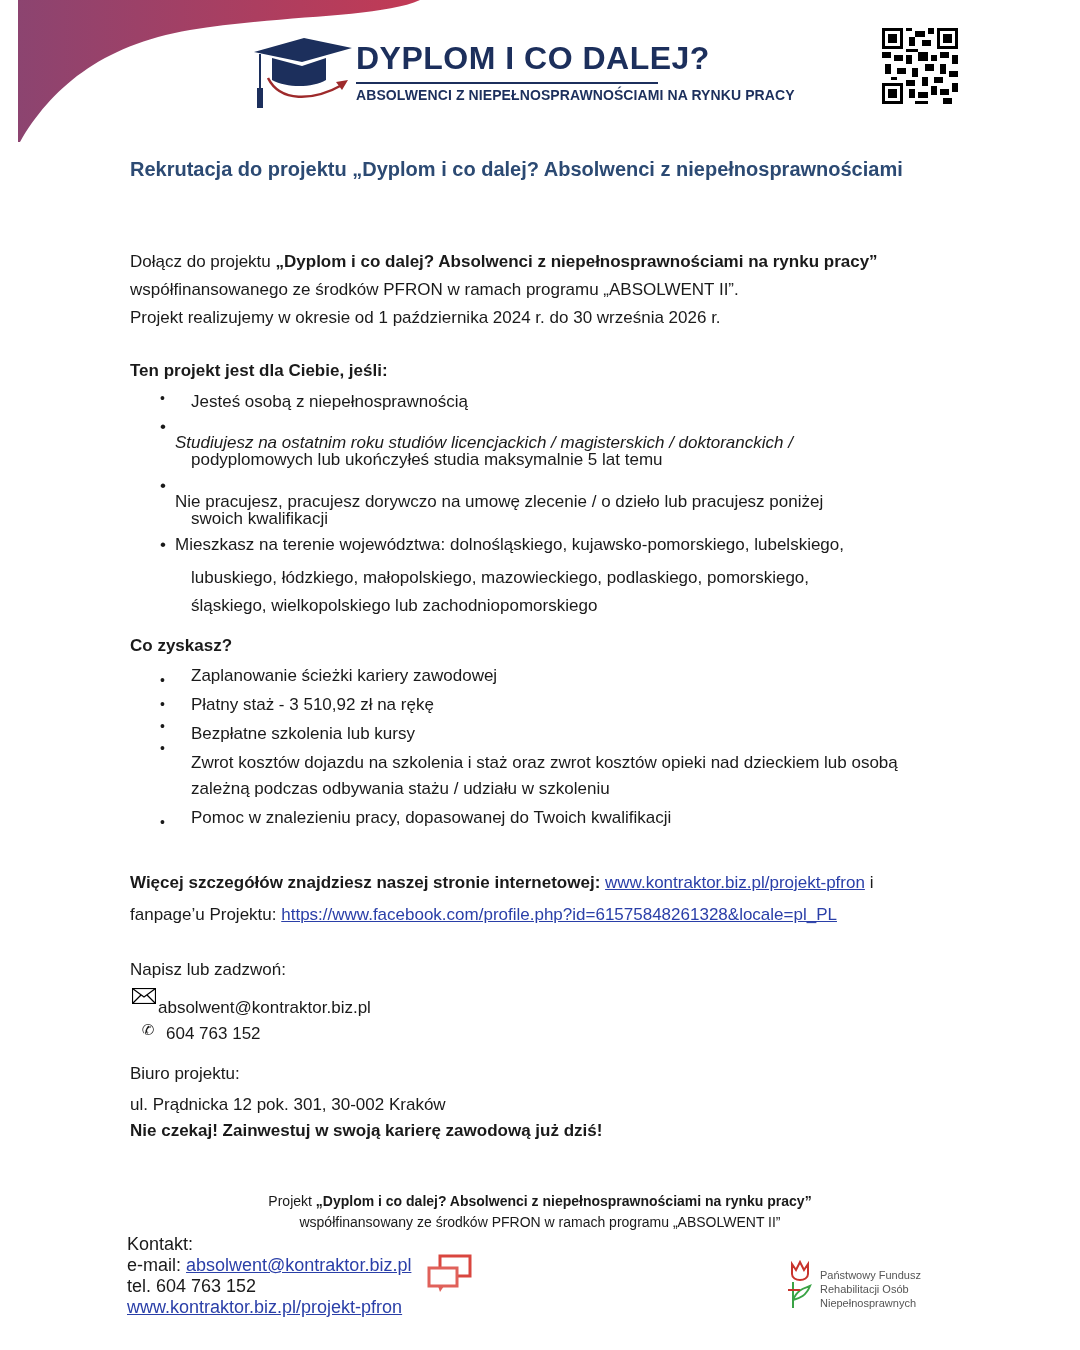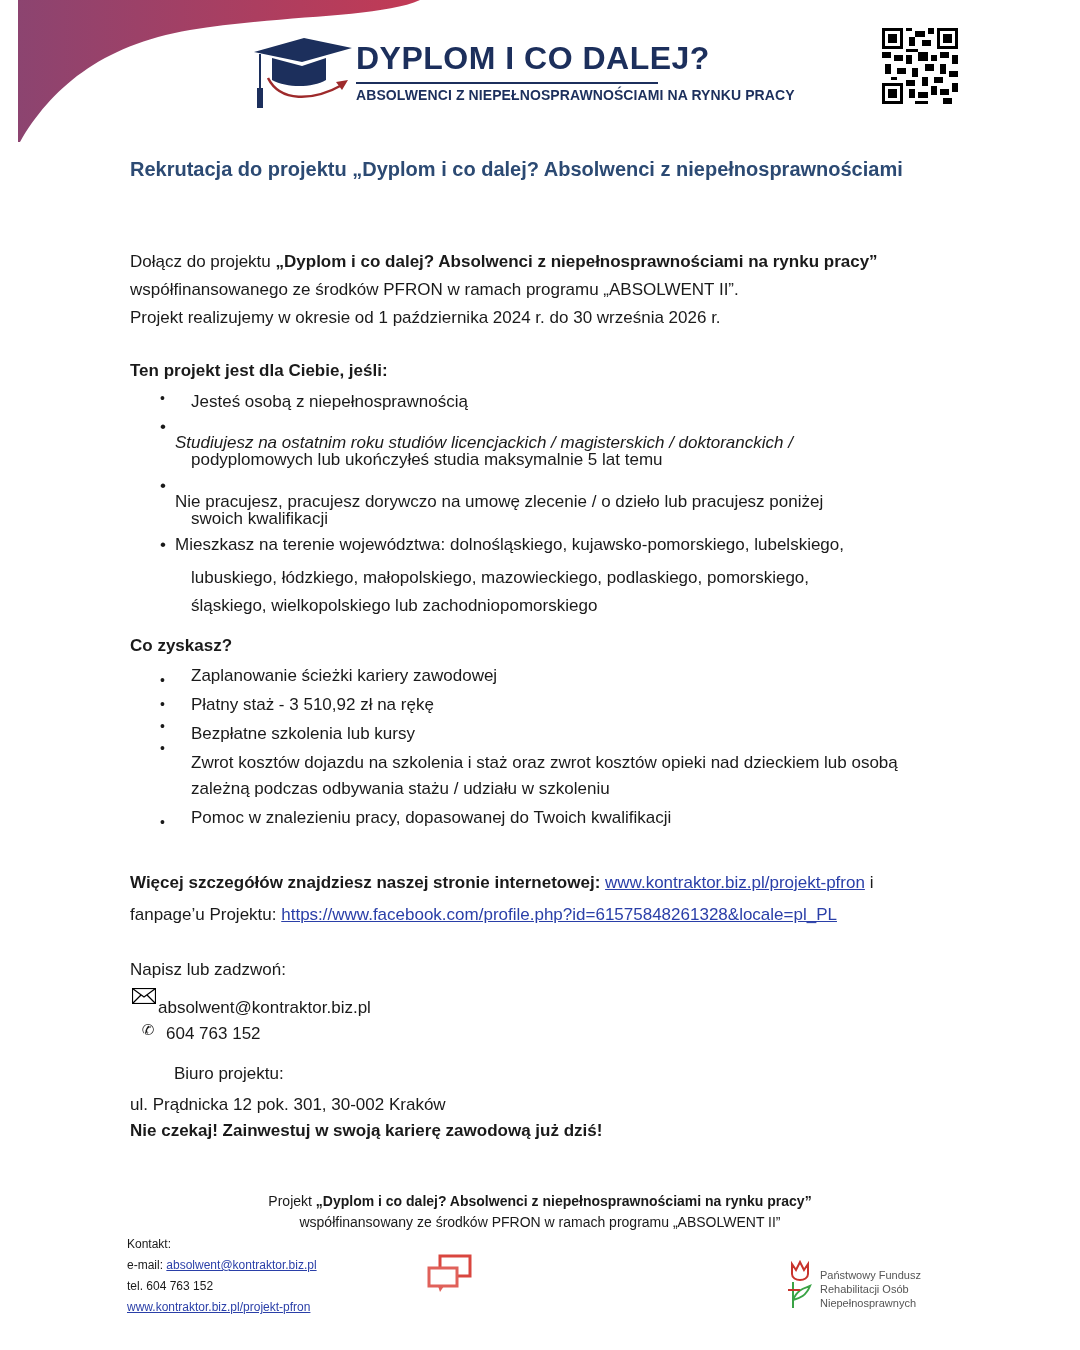--- a/index.html
+++ b/index.html
@@ -19,21 +19,21 @@
   .heading { left:130px; top:154px; width:850px; font-size:20px; font-weight:bold; color:#2c4a73; line-height:30px; }
   .p { font-size:17px; line-height:28px; }
   .intro { left:130px; top:248px; width:880px; }
   .b { font-weight:bold; }
   .sec-title { font-size:17px; font-weight:bold; }
   .bullet { position:absolute; font-size:14px; }
 
   .link { color:#2a3fa8; text-decoration:underline; }
 
   .footer-center { left:0; width:1080px; text-align:center; font-size:14px; line-height:21px; }
-  .contact { left:127px; top:1234px; font-size:12px; line-height:21px; }
+  .contact { left:127px; top:1234px; font-size:18px; line-height:21px; }
 </style>
 </head>
 <body>
 
 <svg class="abs wave" viewBox="0 0 460 150">
   <defs>
     <linearGradient id="wg" x1="0" y1="0" x2="1" y2="0">
       <stop offset="0" stop-color="#8c4470"></stop>
       <stop offset="1" stop-color="#c23a55"></stop>
     </linearGradient>
@@ -169,21 +169,21 @@
       <polyline points="0.5,0.5 12,9 23.5,0.5" fill="none" stroke="#000" stroke-width="1.2"></polyline>
       <line x1="0.5" y1="15.5" x2="9" y2="7" stroke="#000" stroke-width="1.2"></line>
       <line x1="23.5" y1="15.5" x2="15" y2="7" stroke="#000" stroke-width="1.2"></line>
     </svg>
     <span style="position:absolute;left:28px;top:6px;">absolwent@kontraktor.biz.pl</span>
   </div>
   <div class="p" style="position:relative;height:30px;">
     <span style="position:absolute;left:12px;top:-2px;font-size:15px;">✆</span>
     <span style="position:absolute;left:36px;top:2px;">604 763 152</span>
   </div>
-  <div class="p" style="margin-top:12px;margin-left:44px;">Biuro projektu:</div>
+  <div class="p" style="margin-top:12px;">Biuro projektu:</div>
   <div class="p" style="margin-top:3px;">ul. Prądnicka 12 pok. 301, 30-002 Kraków</div>
   <div class="p b" style="line-height:24px;">Nie czekaj! Zainwestuj w swoją karierę zawodową już dziś!</div>
 </div>
 
 <div class="abs footer-center" style="top:1191px;">
   <div><span>Projekt </span><span class="b">„Dyplom i co dalej? Absolwenci z niepełnosprawnościami na rynku pracy”</span></div>
   <div>współfinansowany ze środków PFRON w ramach programu „ABSOLWENT II”</div>
 </div>
 
 <div class="abs contact">

